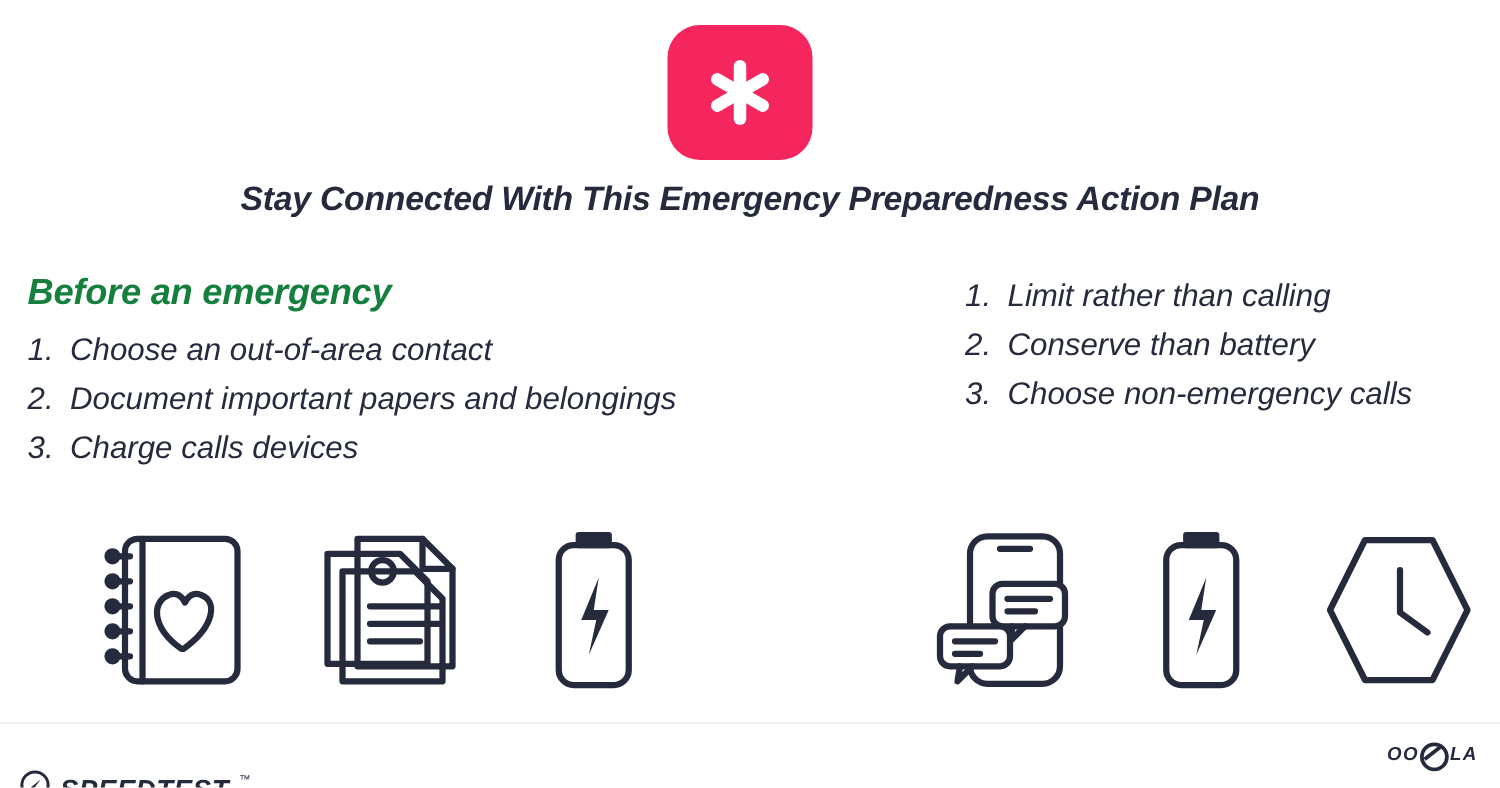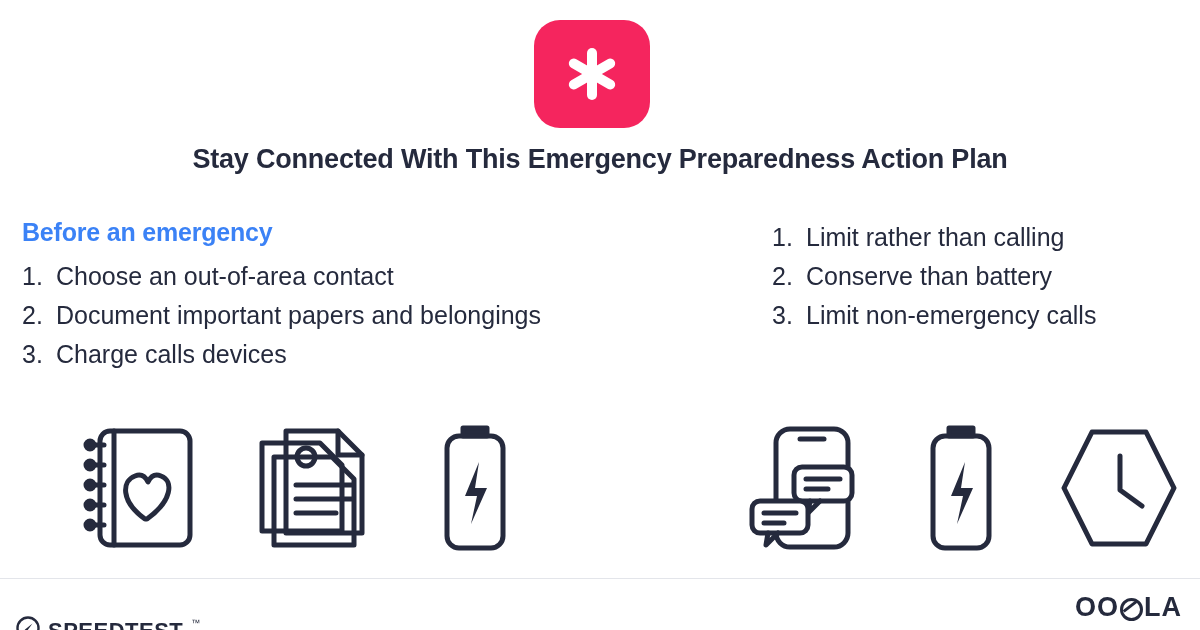--- a/index.html
+++ b/index.html
@@ -12,20 +12,21 @@
     background: #ffffff;
     font-family: "Liberation Sans", sans-serif;
     color: #252a3d;
     position: relative;
     overflow: hidden;
   }
   .page {
     position: relative;
     width: 1200px;
     height: 630px;
+    font-style: italic;
   }
 
   
   .badge {
     position: absolute;
     left: 534px;
     top: 20px;
     width: 116px;
     height: 108px;
     background: #f5255e;
@@ -51,23 +52,23 @@
 
   
   .col {
     position: absolute;
     top: 218px;
   }
   .col-left { left: 22px; width: 720px; }
   .col-right { left: 772px; width: 420px; }
 
   .col-title {
-    font-size: 25px;
+    font-size: 29px;
     font-weight: bold;
-    color: #3b82f6;
+    color: #15803d;
     margin: 0 0 10px 0;
     letter-spacing: -0.2px;
   }
   ol.steps {
     margin: 0;
     padding: 0;
     list-style: none;
   }
   ol.steps li {
     font-size: 25px;
@@ -137,21 +138,21 @@
   .speedtest-logo .tm {
     font-size: 9px;
     color: #252a3d;
     align-self: flex-start;
     margin-top: 2px;
   }
   .ookla-logo {
     position: absolute;
     right: 18px;
     top: 592px;
-    font-size: 27px;
+    font-size: 15px;
     font-weight: bold;
     letter-spacing: 1px;
     color: #252a3d;
     display: flex;
     align-items: center;
   }
   .ookla-logo .ring {
     display: inline-block;
     width: 17px;
     height: 17px;
@@ -214,21 +215,21 @@
       <li>
         <span class="num">1.</span>
         <span class="txt">Limit rather than calling</span>
       </li>
       <li>
         <span class="num">2.</span>
         <span class="txt">Conserve than battery</span>
       </li>
       <li>
         <span class="num">3.</span>
-        <span class="txt">Limit non-emergency calls</span>
+        <span class="txt">Choose non-emergency calls</span>
       </li>
     </ol>
   </div>
 
   <div class="icons icons-left">
 
     <div class="icon-box">
       <svg width="118" height="130" viewBox="0 0 118 130" fill="none" stroke="#252a3d" stroke-width="5" stroke-linecap="round" stroke-linejoin="round" aria-hidden="true">
         <rect x="20" y="8" width="90" height="114" rx="10"></rect>
         <line x1="34" y1="8" x2="34" y2="122"></line>

